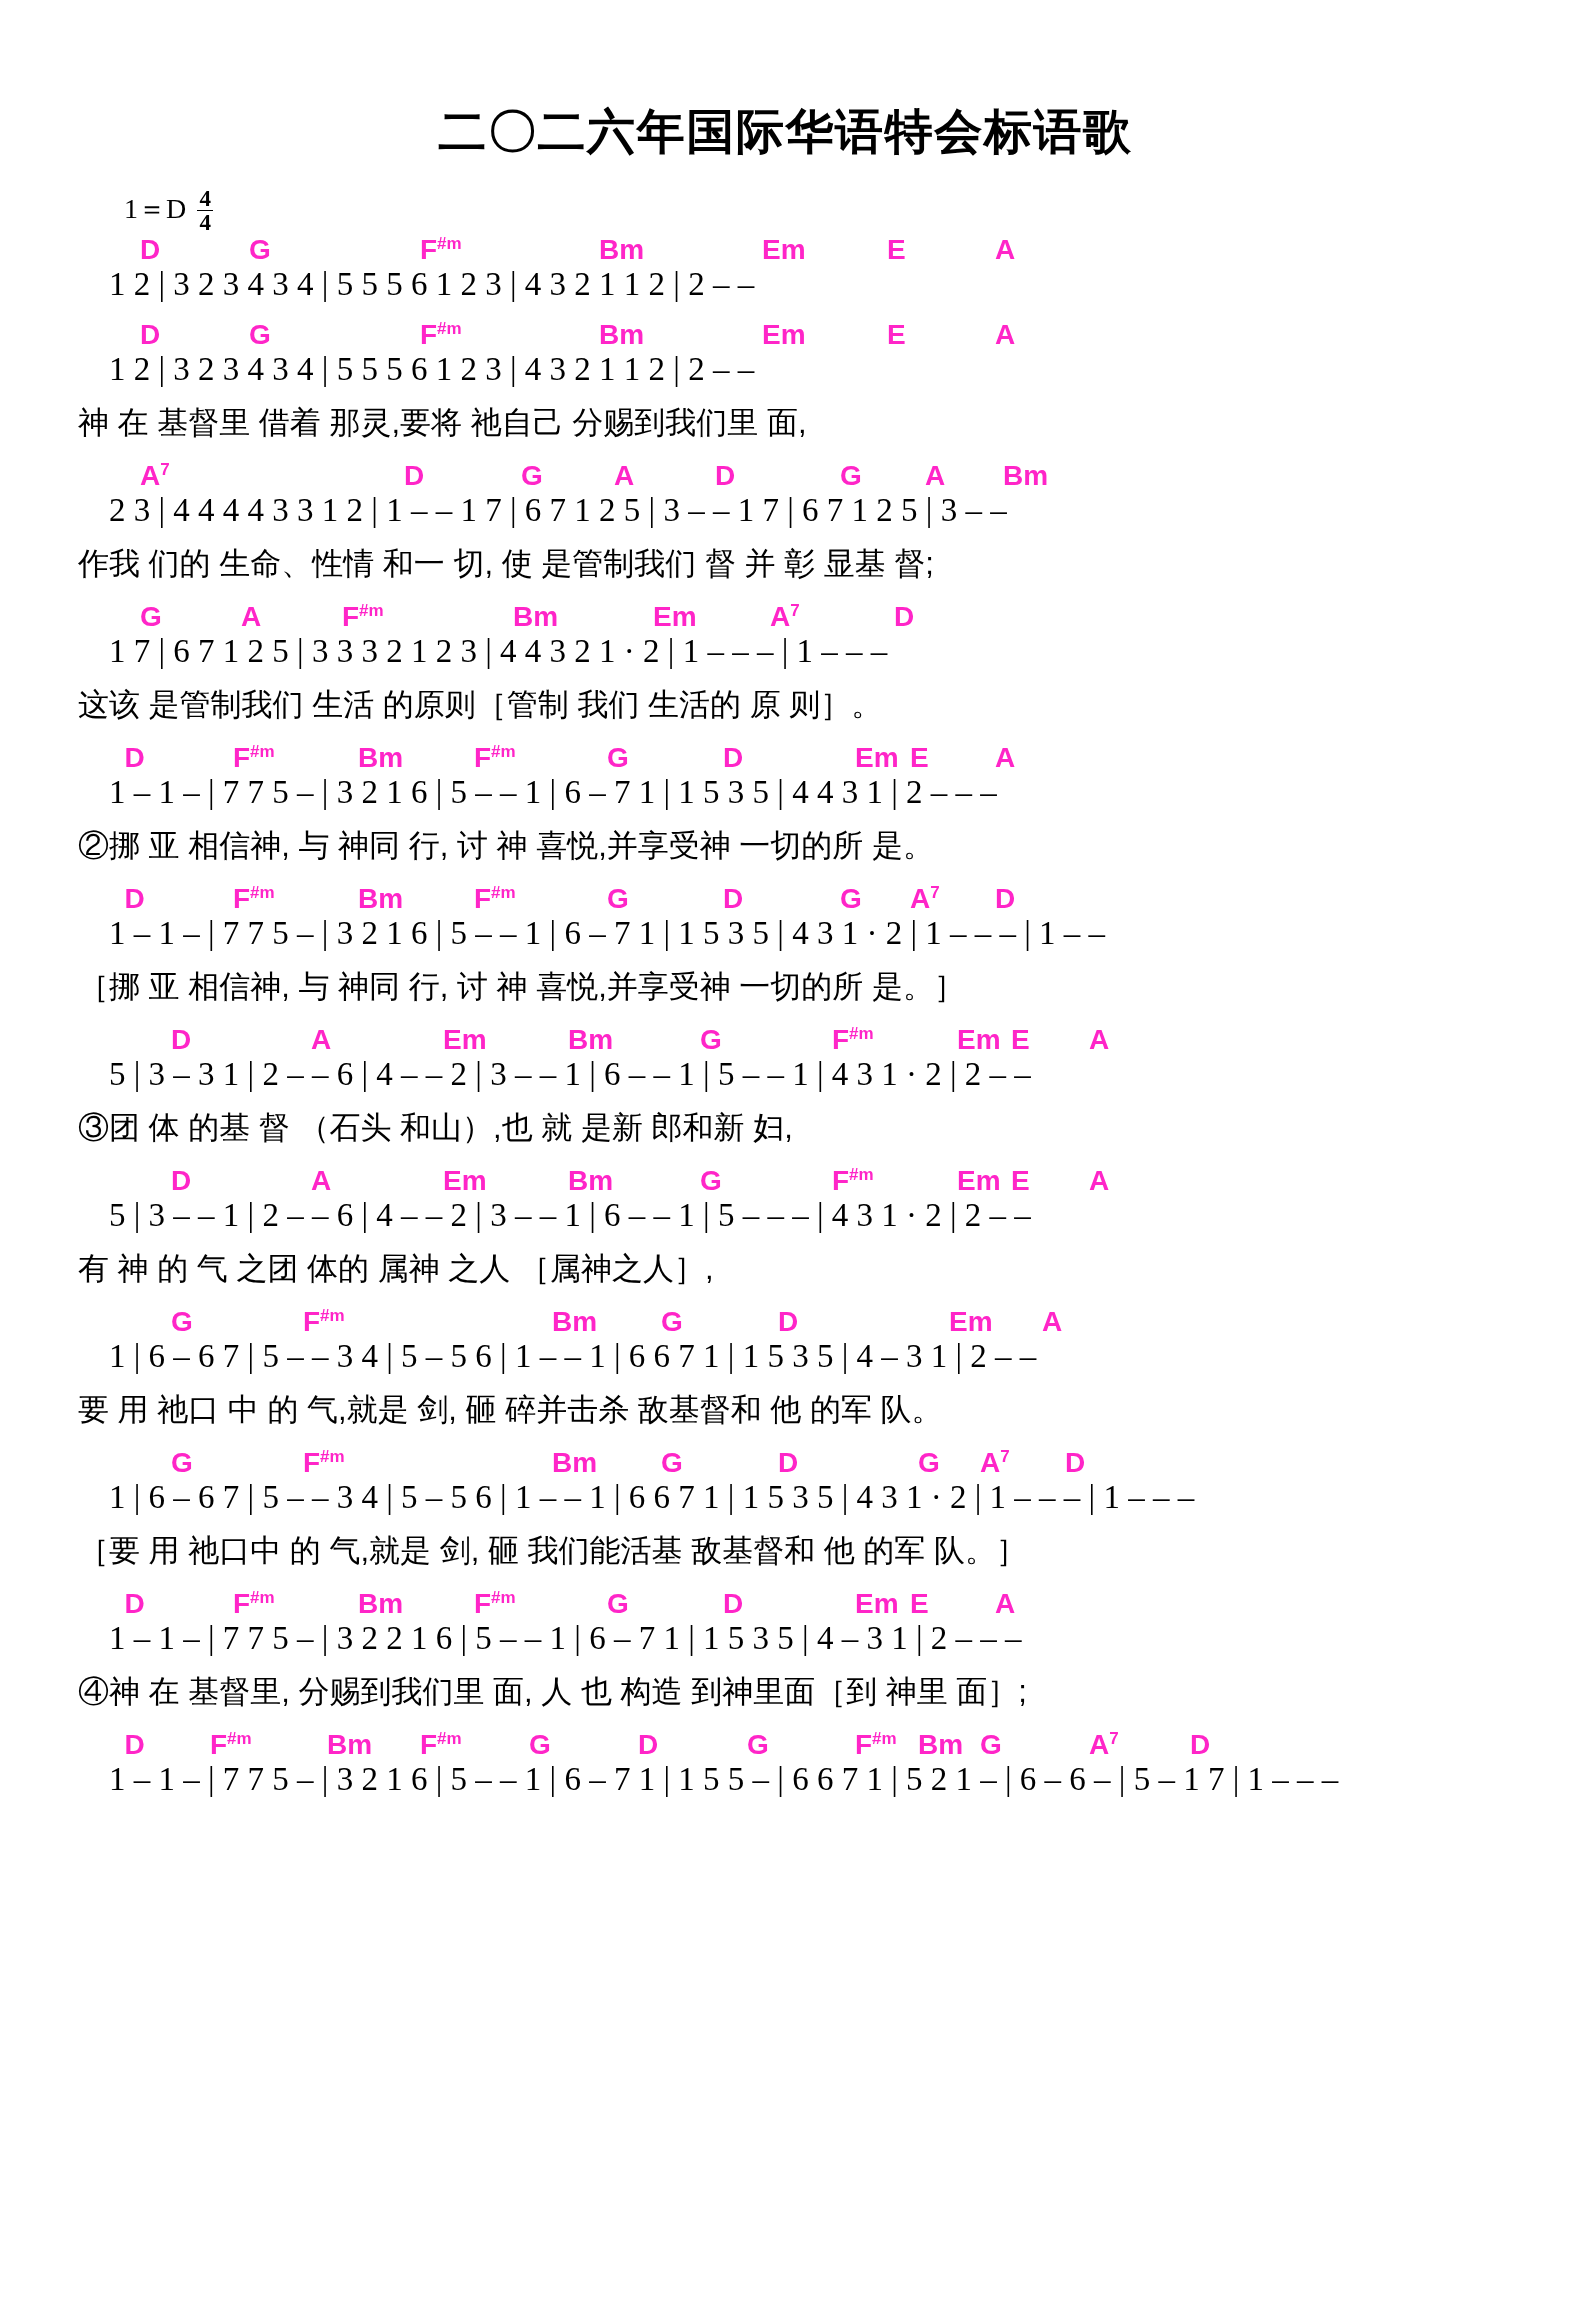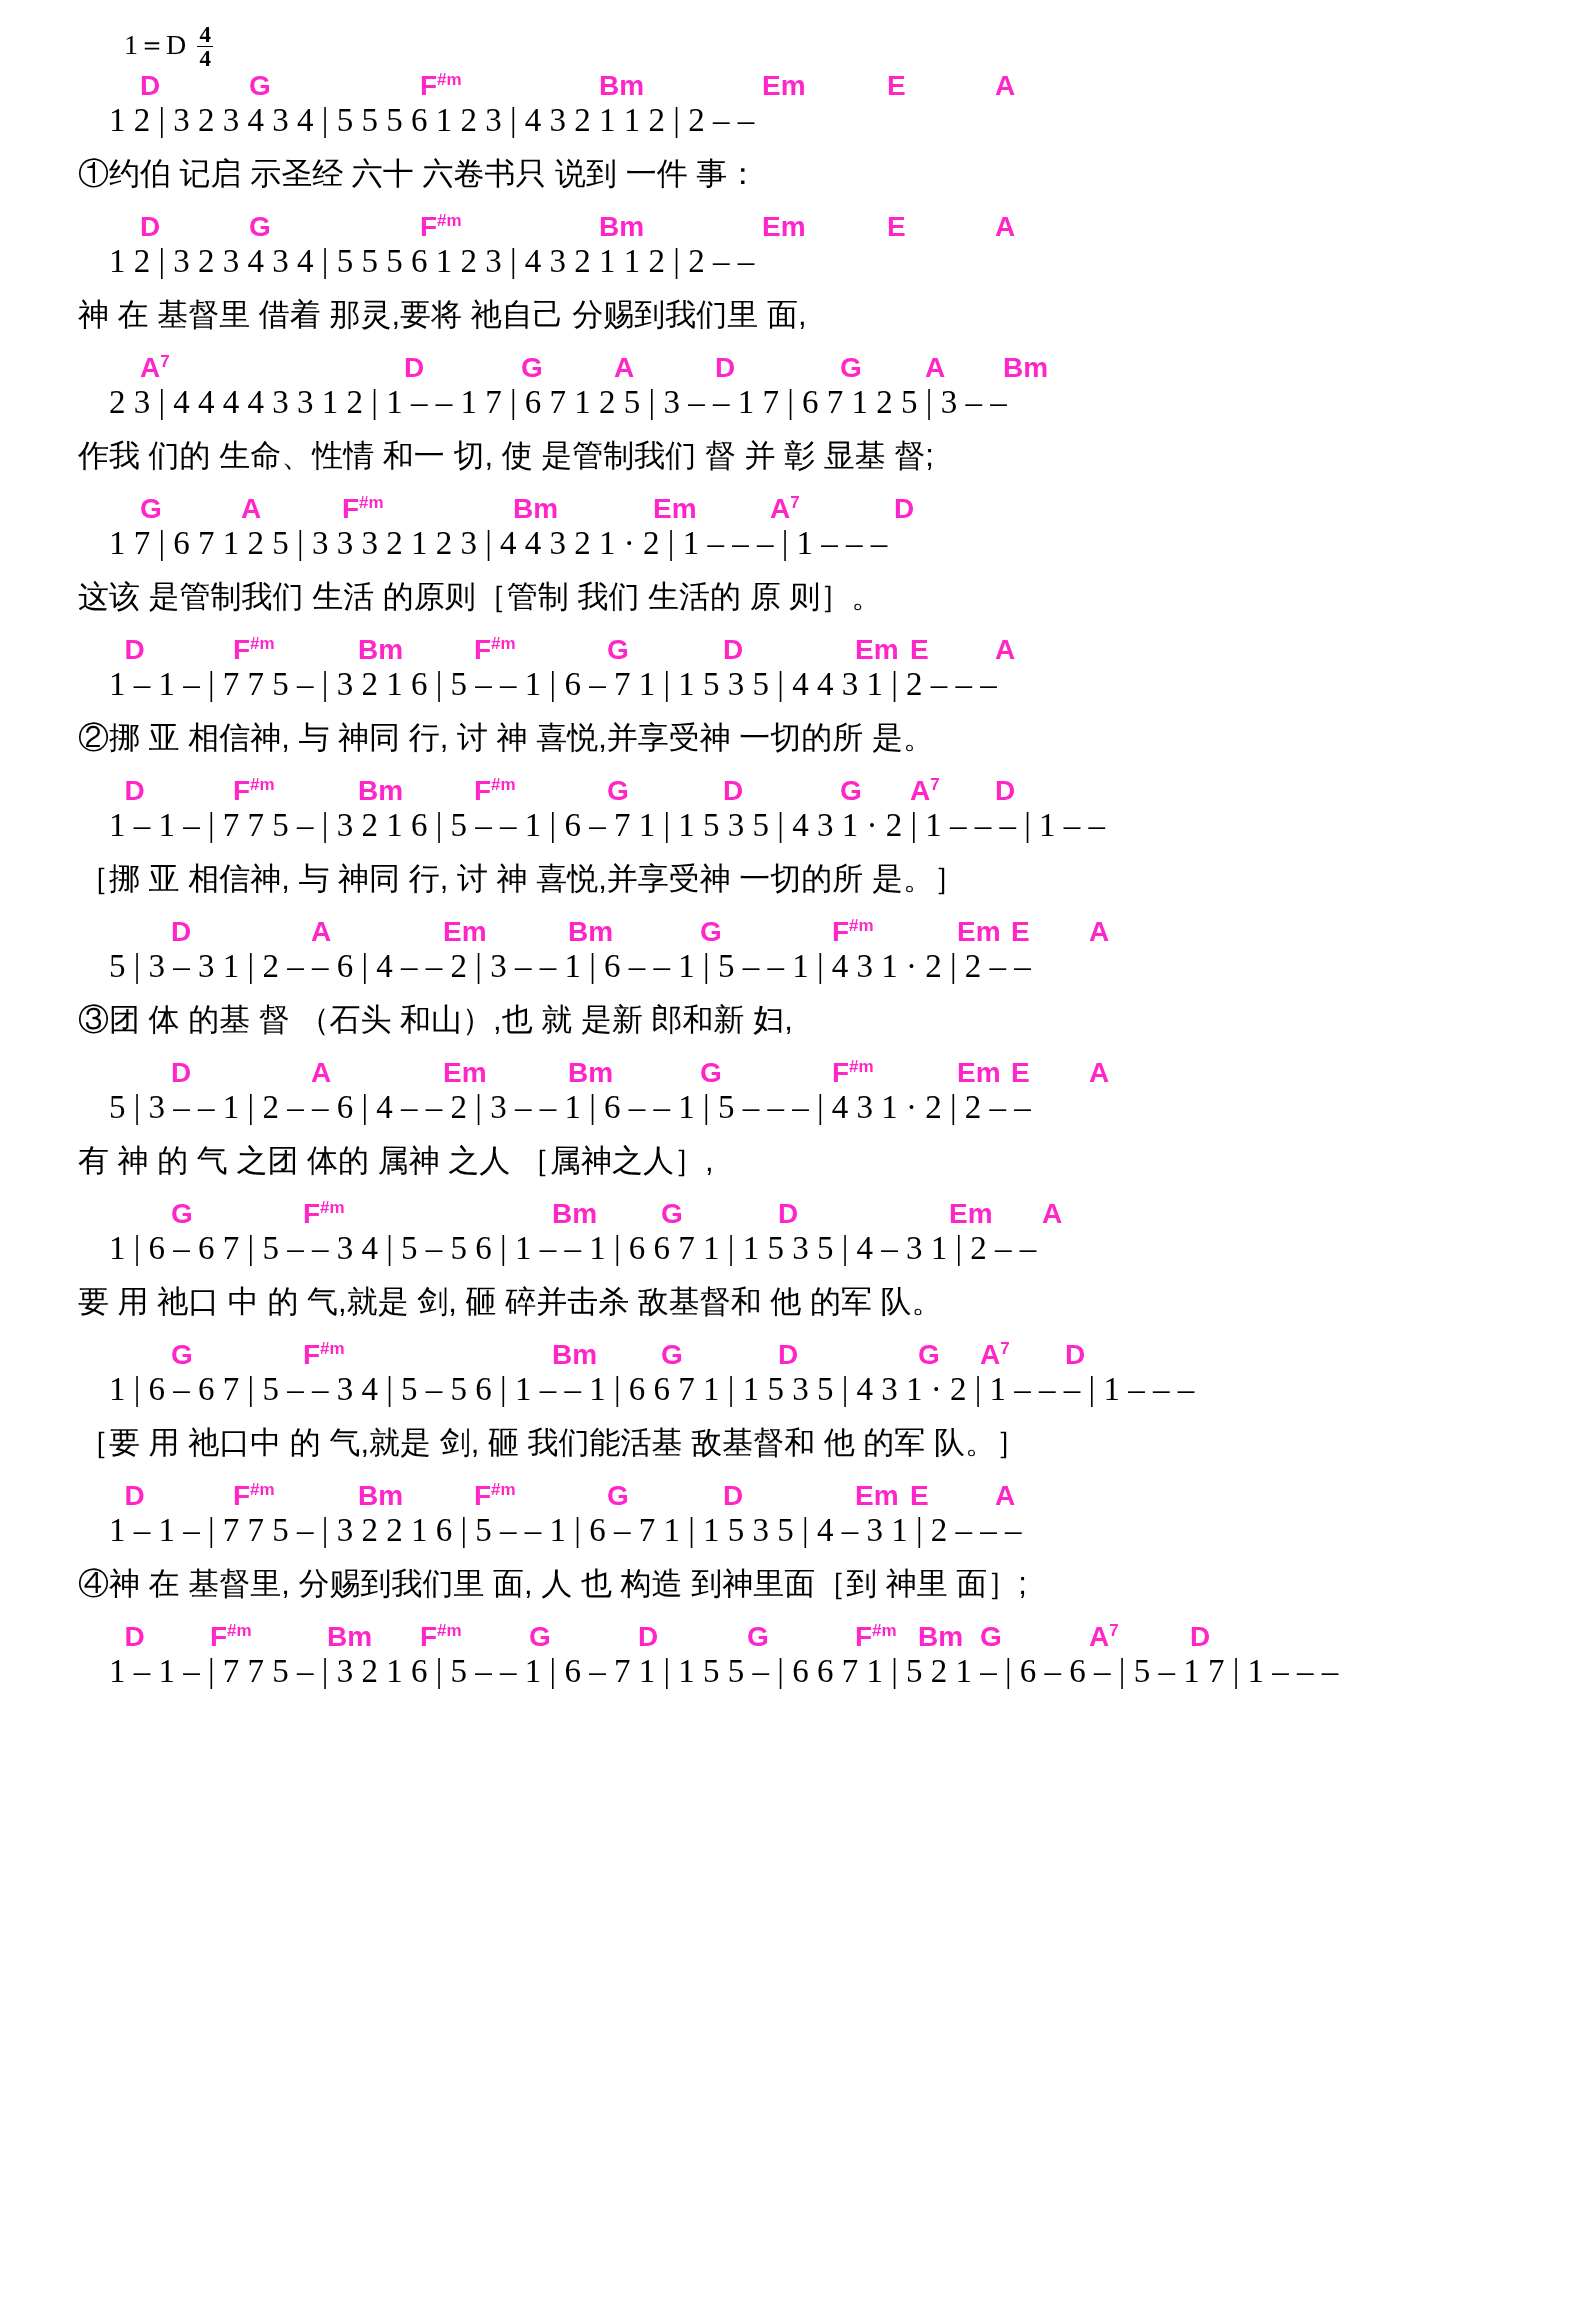--- a/index.html
+++ b/index.html
@@ -99,20 +99,21 @@
     height: 56px;
     white-space: nowrap;
     letter-spacing: 0px;
   }
 </style>
 </head>
 <body>
 
 <div class="page">
 
+  <div class="title">二〇二六年国际华语特会标语歌</div>
 
   <div class="keyline">
     <span class="keytext">1＝D</span>
     <span class="timesig">
       <span class="num">4</span>
       <span class="den">4</span>
     </span>
   </div>
 
   <div id="systems-host">
@@ -120,21 +121,20 @@
         <div class="chords">
           <span class="chord" style="left: 31px;">D</span>
           <span class="chord" style="left: 140px;">G</span>
           <span class="chord" style="left: 311px;">F<sup>#m</sup></span>
           <span class="chord" style="left: 490px;">Bm</span>
           <span class="chord" style="left: 653px;">Em</span>
           <span class="chord" style="left: 778px;">E</span>
           <span class="chord" style="left: 886px;">A</span>
         </div>
         <div class="notes">1 2 | 3  2 3 4  3 4 | 5 5   5 6 1  2 3 | 4  3 2 1  1 2 | 2 – –</div>
-        <div class="lyrics">①约伯 记启 示圣经 六十 六卷书只  说到 一件  事：</div>
       </div>
       <div class="system">
         <div class="chords">
           <span class="chord" style="left: 31px;">D</span>
           <span class="chord" style="left: 140px;">G</span>
           <span class="chord" style="left: 311px;">F<sup>#m</sup></span>
           <span class="chord" style="left: 490px;">Bm</span>
           <span class="chord" style="left: 653px;">Em</span>
           <span class="chord" style="left: 778px;">E</span>
           <span class="chord" style="left: 886px;">A</span>

